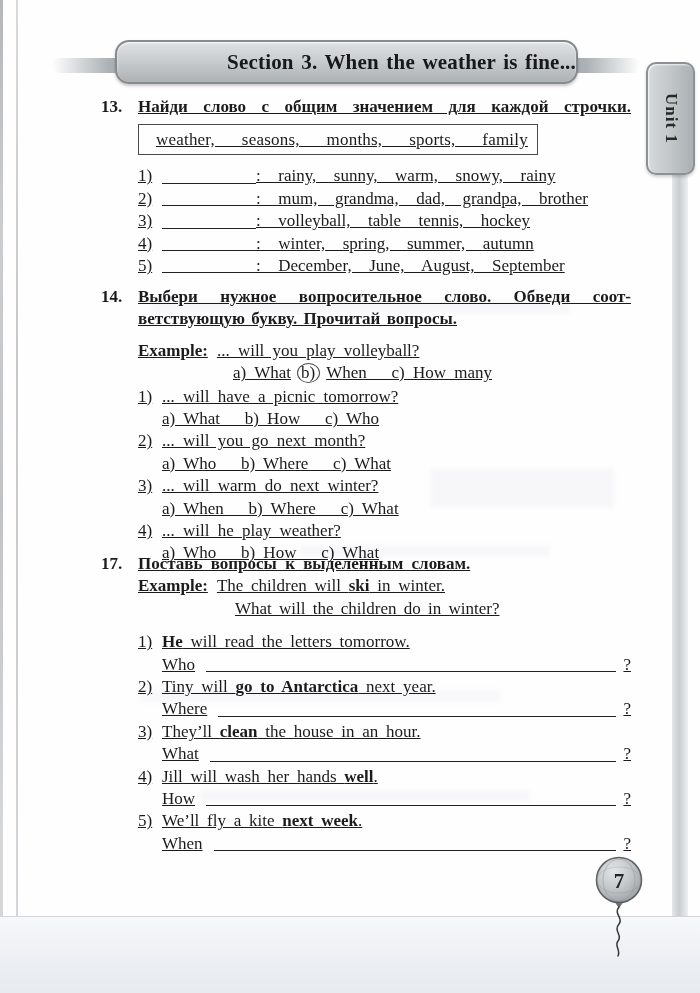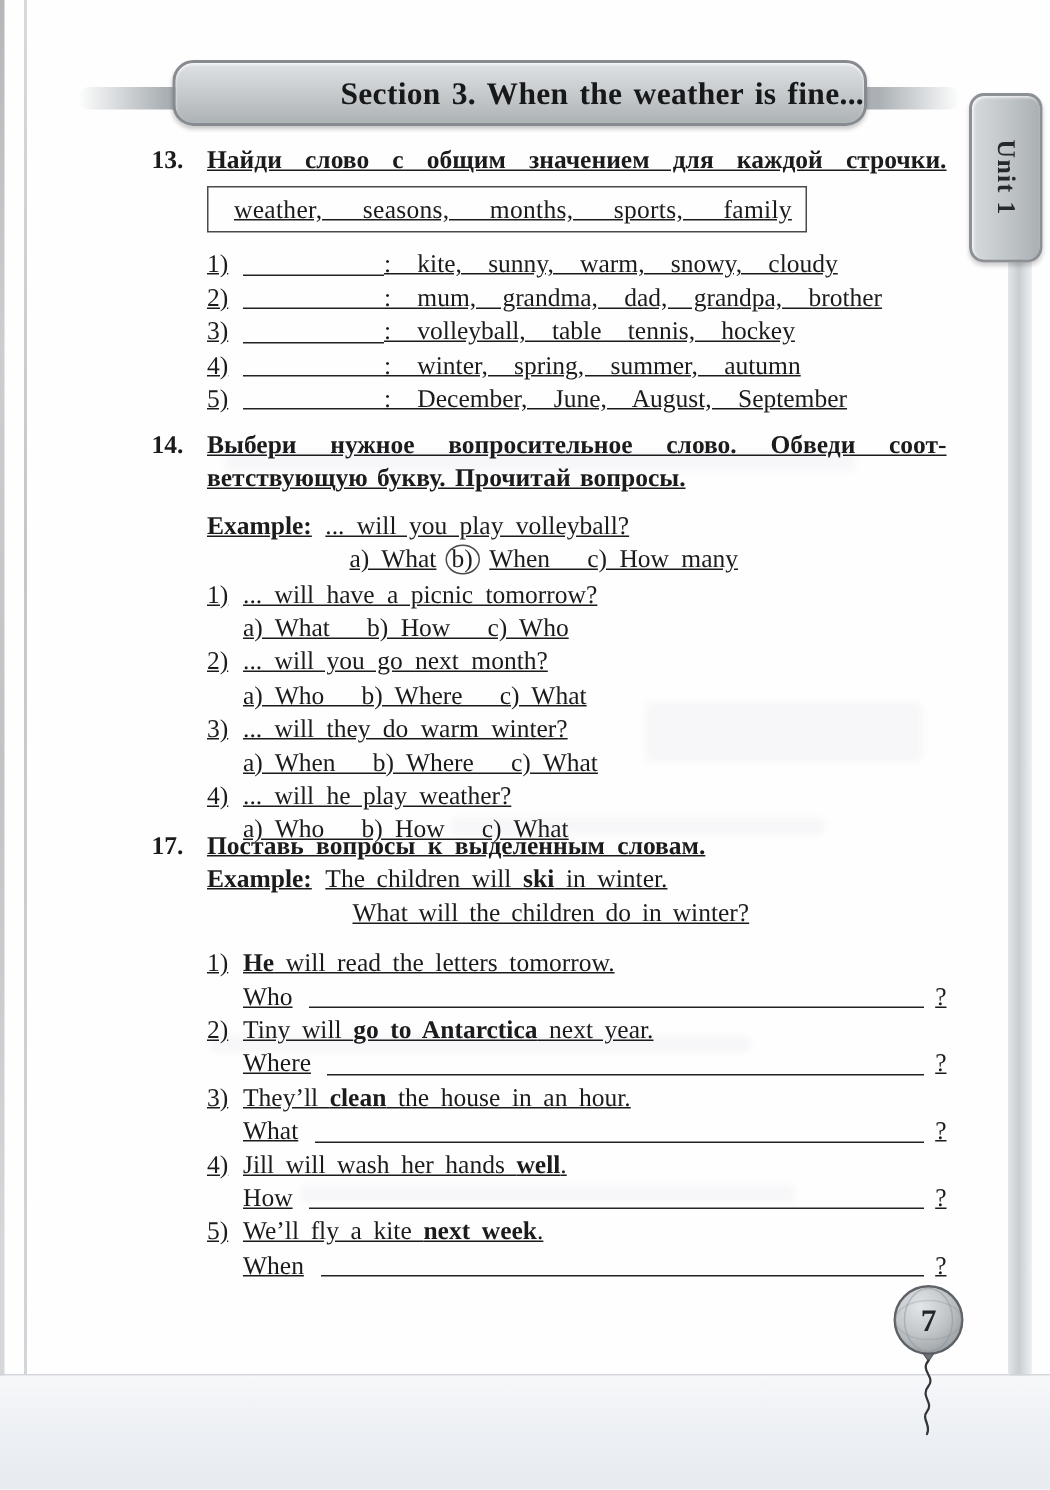--- a/index.html
+++ b/index.html
@@ -114,21 +114,21 @@
     <span class="exnum">13.</span>
     <div class="exbody">
       <div class="line just">Найди слово с общим значением для каждой строчки.</div>
       <div class="wordbox">
         <span class="pre">weather,  seasons,  months,  sports,  family</span>
       </div>
       <div class="items13">
         <div class="irow">
           <span class="inum">1)</span>
           <span class="blank"></span>
-          <span class="iwords">:  kite,  sunny,  warm,  snowy,  cloudy</span>
+          <span class="iwords">:  rainy,  sunny,  warm,  snowy,  rainy</span>
         </div>
         <div class="irow">
           <span class="inum">2)</span>
           <span class="blank"></span>
           <span class="iwords">:  mum,  grandma,  dad,  grandpa,  brother</span>
         </div>
         <div class="irow">
           <span class="inum">3)</span>
           <span class="blank"></span>
           <span class="iwords">:  volleyball,  table  tennis,  hockey</span>
@@ -166,21 +166,21 @@
           <span class="q14">... will have a picnic tomorrow?</span>
         </div>
         <div class="line opts14 pre">a) What   b) How   c) Who</div>
         <div class="irow">
           <span class="inum">2)</span>
           <span class="q14">... will you go next month?</span>
         </div>
         <div class="line opts14 pre">a) Who   b) Where   c) What</div>
         <div class="irow">
           <span class="inum">3)</span>
-          <span class="q14">... will they do warm winter?</span>
+          <span class="q14">... will warm do next winter?</span>
         </div>
         <div class="line opts14 pre">a) When   b) Where   c) What</div>
         <div class="irow">
           <span class="inum">4)</span>
           <span class="q14">... will he play weather?</span>
         </div>
         <div class="line opts14 pre">a) Who   b) How   c) What</div>
       </div>
     </div>
   </div>

